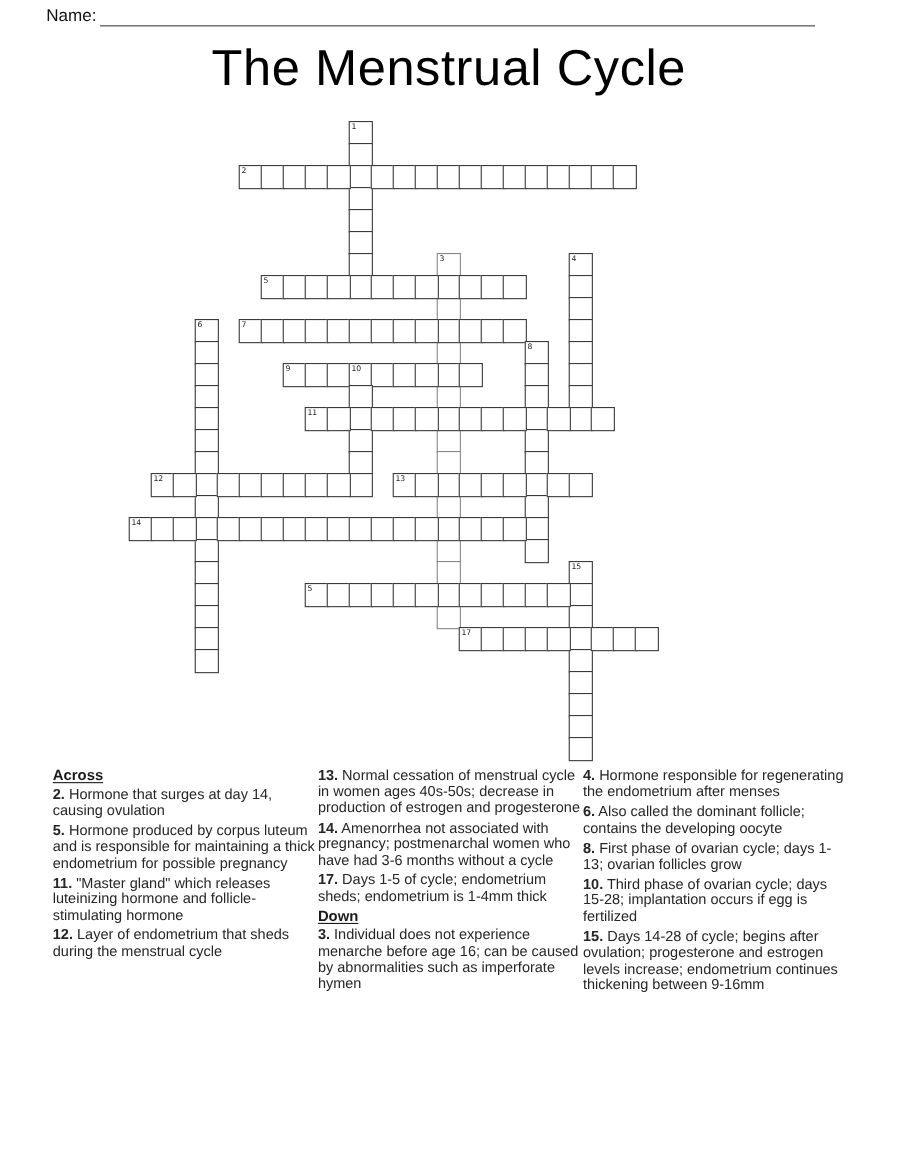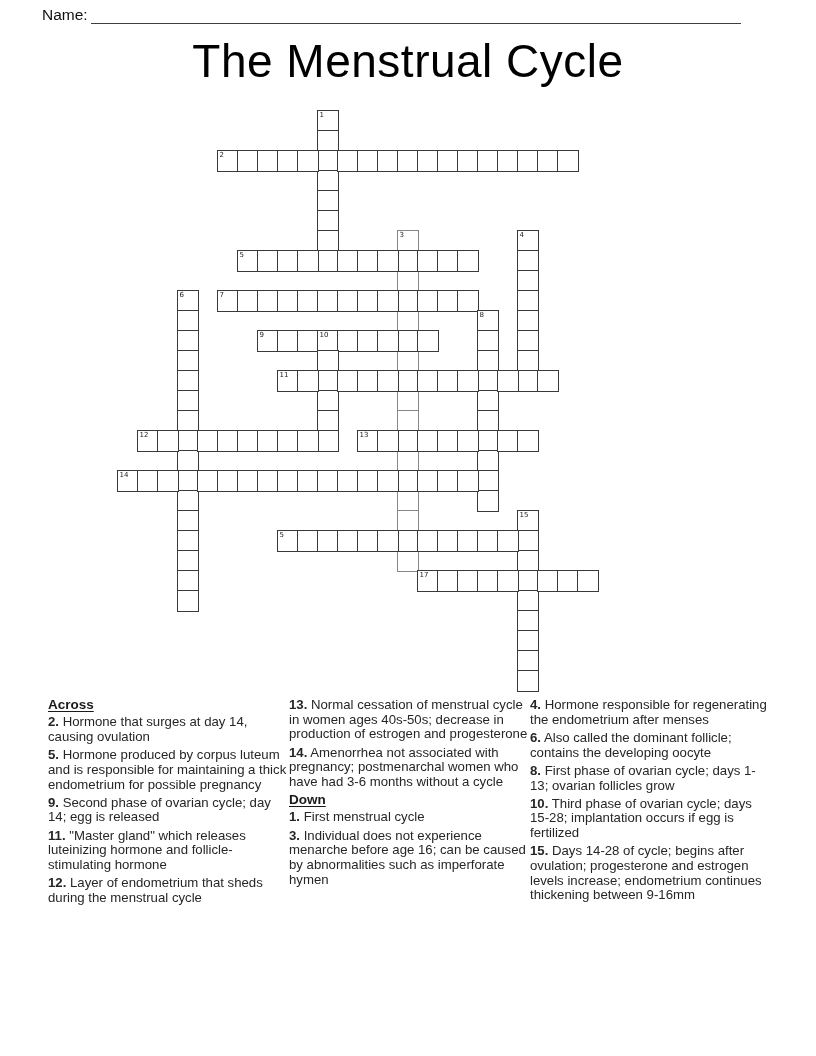--- a/index.html
+++ b/index.html
@@ -249,29 +249,28 @@
       <span class="cellnum" style="left: 119.5px; top: 472px;">14</span>
       <span class="cellnum" style="left: 519.5px; top: 512px;">15</span>
       <span class="cellnum" style="left: 279.5px; top: 532px;">5</span>
       <span class="cellnum" style="left: 419.5px; top: 572px;">17</span>
     </div>
 
   <div class="clue-col" id="clue-col-0">
       <div class="clue-header">Across</div>
       <div class="clue"><b>2.</b> Hormone that surges at day 14, causing ovulation</div>
       <div class="clue"><b>5.</b> Hormone produced by corpus luteum and is responsible for maintaining a thick endometrium for possible pregnancy</div>
-      <div class="clue"><b>9.</b> Second phase of ovarian cycle; day 14; egg is released</div>
       <div class="clue"><b>11.</b> "Master gland" which releases luteinizing hormone and follicle-stimulating hormone</div>
       <div class="clue"><b>12.</b> Layer of endometrium that sheds during the menstrual cycle</div>
     </div>
   <div class="clue-col" id="clue-col-1">
       <div class="clue"><b>13.</b> Normal cessation of menstrual cycle in women ages 40s-50s; decrease in production of estrogen and progesterone</div>
       <div class="clue"><b>14.</b> Amenorrhea not associated with pregnancy; postmenarchal women who have had 3-6 months without a cycle</div>
+      <div class="clue"><b>17.</b> Days 1-5 of cycle; endometrium sheds; endometrium is 1-4mm thick</div>
       <div class="clue-header">Down</div>
-      <div class="clue"><b>1.</b> First menstrual cycle</div>
       <div class="clue"><b>3.</b> Individual does not experience menarche before age 16; can be caused by abnormalities such as imperforate hymen</div>
     </div>
   <div class="clue-col" id="clue-col-2">
       <div class="clue"><b>4.</b> Hormone responsible for regenerating the endometrium after menses</div>
       <div class="clue"><b>6.</b> Also called the dominant follicle; contains the developing oocyte</div>
       <div class="clue"><b>8.</b> First phase of ovarian cycle; days 1-13; ovarian follicles grow</div>
       <div class="clue"><b>10.</b> Third phase of ovarian cycle; days 15-28; implantation occurs if egg is fertilized</div>
       <div class="clue"><b>15.</b> Days 14-28 of cycle; begins after ovulation; progesterone and estrogen levels increase; endometrium continues thickening between 9-16mm</div>
     </div>
 </div>

